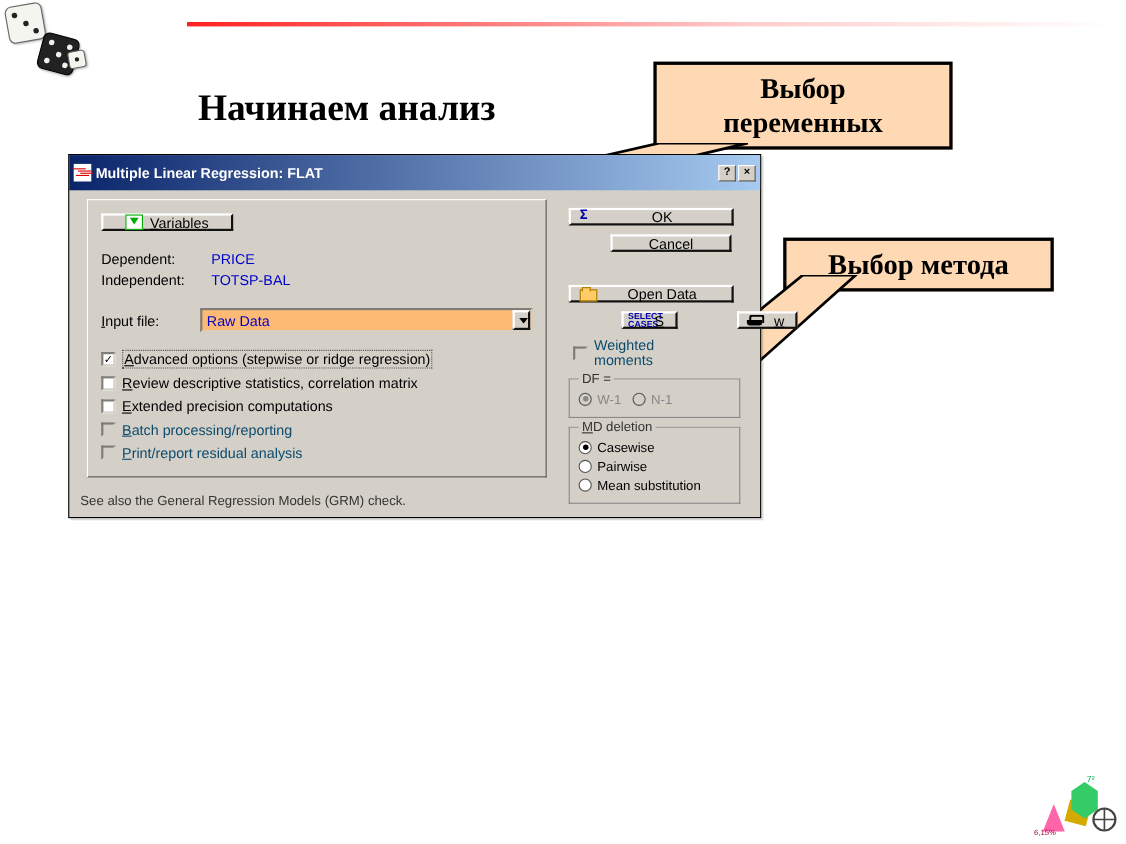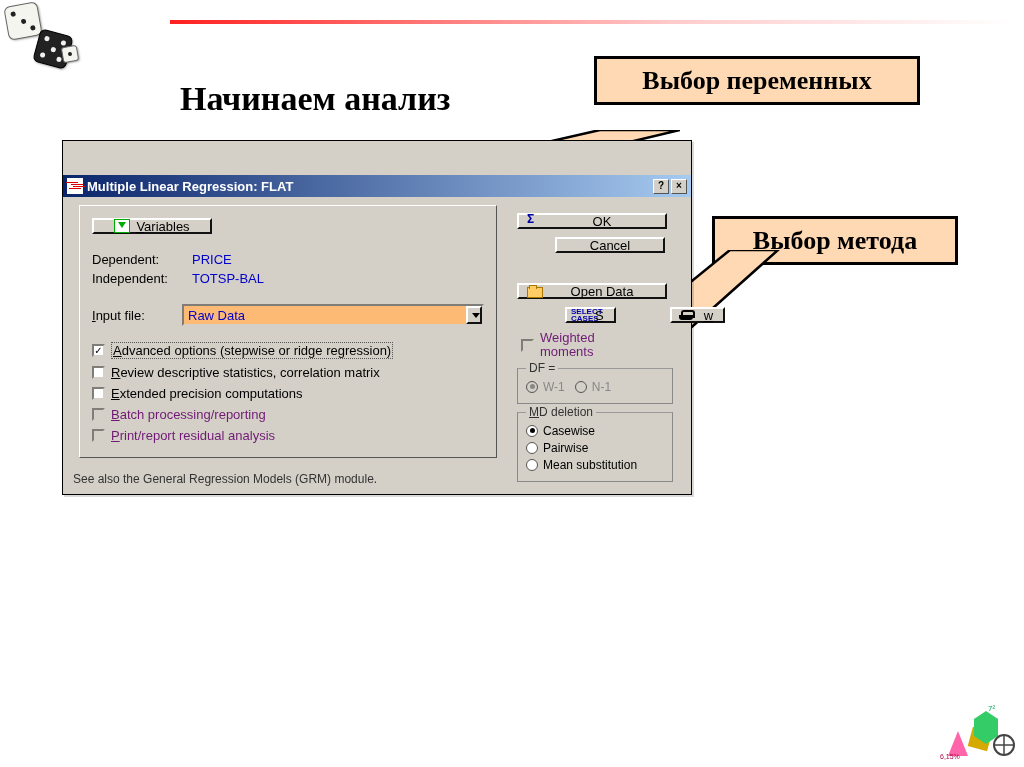--- a/index.html
+++ b/index.html
@@ -54,42 +54,41 @@
     position: absolute;
     background: #ffd9b3;
     border: 3px solid #000;
     padding: 6px 20px;
     text-align: center;
     font-family: "Times New Roman", serif;
     font-weight: bold;
     font-size: 26px;
     line-height: 1.2;
   }
-  .callout1 { left: 594px; top: 56px; width: 326px; }
+  .callout1 { left: 594px; top: 56px; width: 272px; }
   .callout2 { left: 712px; top: 216px; width: 246px; }
 
   
   .window {
     position: absolute;
     left: 62px; top: 140px;
     width: 630px;
     background: #d4d0c8;
     border: 1px solid #000;
     box-shadow: 2px 2px 0 rgba(0,0,0,.15);
     font-size: 13px;
   }
   .titlebar {
-    height: 22px;
+    height: 32px;
     background: linear-gradient(to right, #0a246a 0%, #a6caf0 100%);
     color: #fff;
     display: flex; align-items: center;
     padding: 4px 4px;
     font-weight: bold;
     font-size: 13px;
-    margin-top: 34px;
   }
   .titlebar .app-icon {
     width: 16px; height: 16px; margin-right: 4px;
     background: #fff; display:inline-block; position:relative;
   }
   .titlebar .app-icon::after{
     content:""; position:absolute; left:2px;top:10px;right:2px;height:1px;
     background:#d00; box-shadow: 2px -4px 0 #d00, 4px -2px 0 #d00, -3px -6px 0 #d00;
   }
   .titlebar .spacer { flex:1; }
@@ -180,21 +179,21 @@
     width:16px; height:18px; background:#d4d0c8;
     border:2px outset #fff; border-right-color:#666;border-bottom-color:#666;
     display:flex;align-items:center;justify-content:center;
   }
 
   .chk-row { display:flex; align-items:center; gap:6px; margin:6px 0; font-size:13px;}
   .chkbox {
     width:13px;height:13px;background:#fff;border:2px inset #d4d0c8;
     display:flex;align-items:center;justify-content:center;font-size:10px;color:#000;
   }
-  .chk-row.disabled { color:#701a75; }
+  .chk-row.disabled { color:#0c4a6e; }
   .chk-row.disabled .chkbox { background:#d4d0c8; }
   .chk-label.dotted { border:1px dotted #555; padding:0 1px; }
 
   .hint {
     font-size:12px; color:#333; line-height:1.25; margin-top:6px;
   }
 
   
   .rcol { position:absolute; left: 444px; top: 8px; width: 176px; }
   .rcol .stack > * { margin: 8px auto; display:flex; }
@@ -388,21 +387,21 @@
         <div class="radio-row">
             <span class="radio"></span>
             <span>Mean substitution</span>
           </div>
       </div>
     </div>
 
     <div style="clear:both;"></div>
   </div>
 
-  <div class="footer-note">See also the General Regression Models (GRM) module.</div>
+  <div class="footer-note">See also the General Regression Models (GRM) check.</div>
 </div>
 
 <div class="deco-br">
   <svg viewBox="0 0 80 60">
     <polygon points="10,55 30,55 20,30" fill="#ff66aa"></polygon>
     <rect x="32" y="28" width="20" height="20" fill="#d4aa00" transform="rotate(15 42 38)"></rect>
     <polygon points="48,10 60,18 60,35 48,43 36,35 36,18" fill="#33cc66"></polygon>
     <circle cx="66" cy="44" r="10" fill="none" stroke="#444" stroke-width="2"></circle>
     <line x1="56" y1="44" x2="76" y2="44" stroke="#444" stroke-width="1.5"></line>
     <line x1="66" y1="34" x2="66" y2="54" stroke="#444" stroke-width="1.5"></line>

